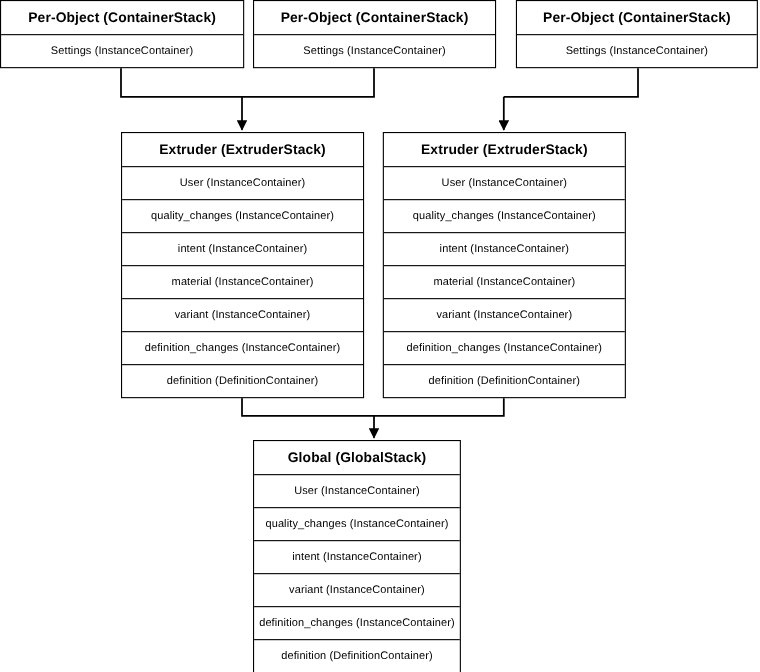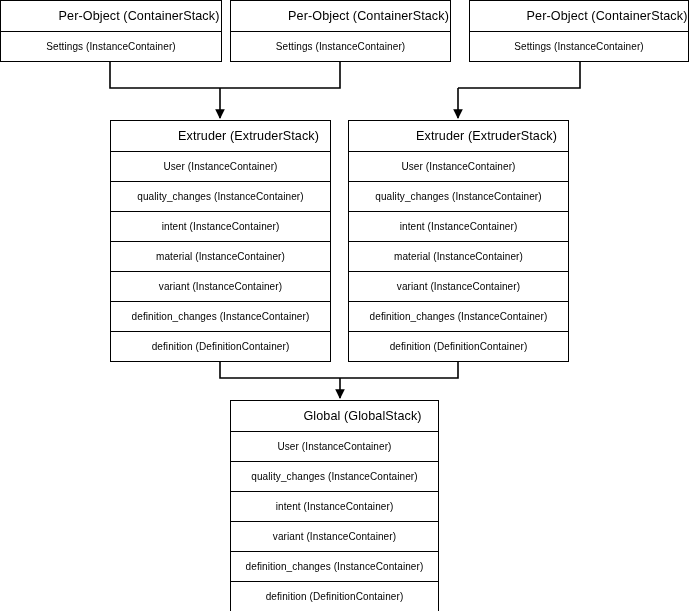--- a/index.html
+++ b/index.html
@@ -40,23 +40,22 @@
     width: 100%;
     display: flex;
     align-items: center;
     justify-content: center;
     color: #000000;
     text-align: center;
     letter-spacing: 0.1px;
     white-space: nowrap;
   }
   .stack-row.header {
-    font-weight: normal;
+    font-weight: bold;
     font-size: 12.6px;
-    margin-left: 28px;
   }
   .stack-row.item {
     font-weight: normal;
     font-size: 10px;
     border-top: 1.6px solid #000000;
   }
 
   
   .box-perobject .stack-row { height: 30px; }
 
@@ -64,21 +63,21 @@
   .box-stack .stack-row { height: 30px; }
 
   
   #perobject-1 { left: 0px;   top: 0px; width: 222px; }
   #perobject-2 { left: 230px; top: 0px; width: 221px; }
   #perobject-3 { left: 469px; top: 0px; width: 220px; }
 
   #extruder-left  { left: 110px; top: 120px; width: 221px; }
   #extruder-right { left: 348px; top: 120px; width: 221px; }
 
-  #global-stack { left: 230px; top: 400px; width: 209px; }
+  #global-stack { left: 230px; top: 400px; width: 189px; }
 </style>
 </head>
 <body>
 
 <div id="canvas">
 
   <svg id="connectors" viewBox="0 0 691 611" xmlns="http://www.w3.org/2000/svg">
     <defs>
       <marker id="arrow" viewBox="0 0 10 10" refX="9" refY="5" markerWidth="6" markerHeight="6" orient="auto-start-reverse">
         <path d="M 0 0 L 10 5 L 0 10 z" fill="#000000"></path>

